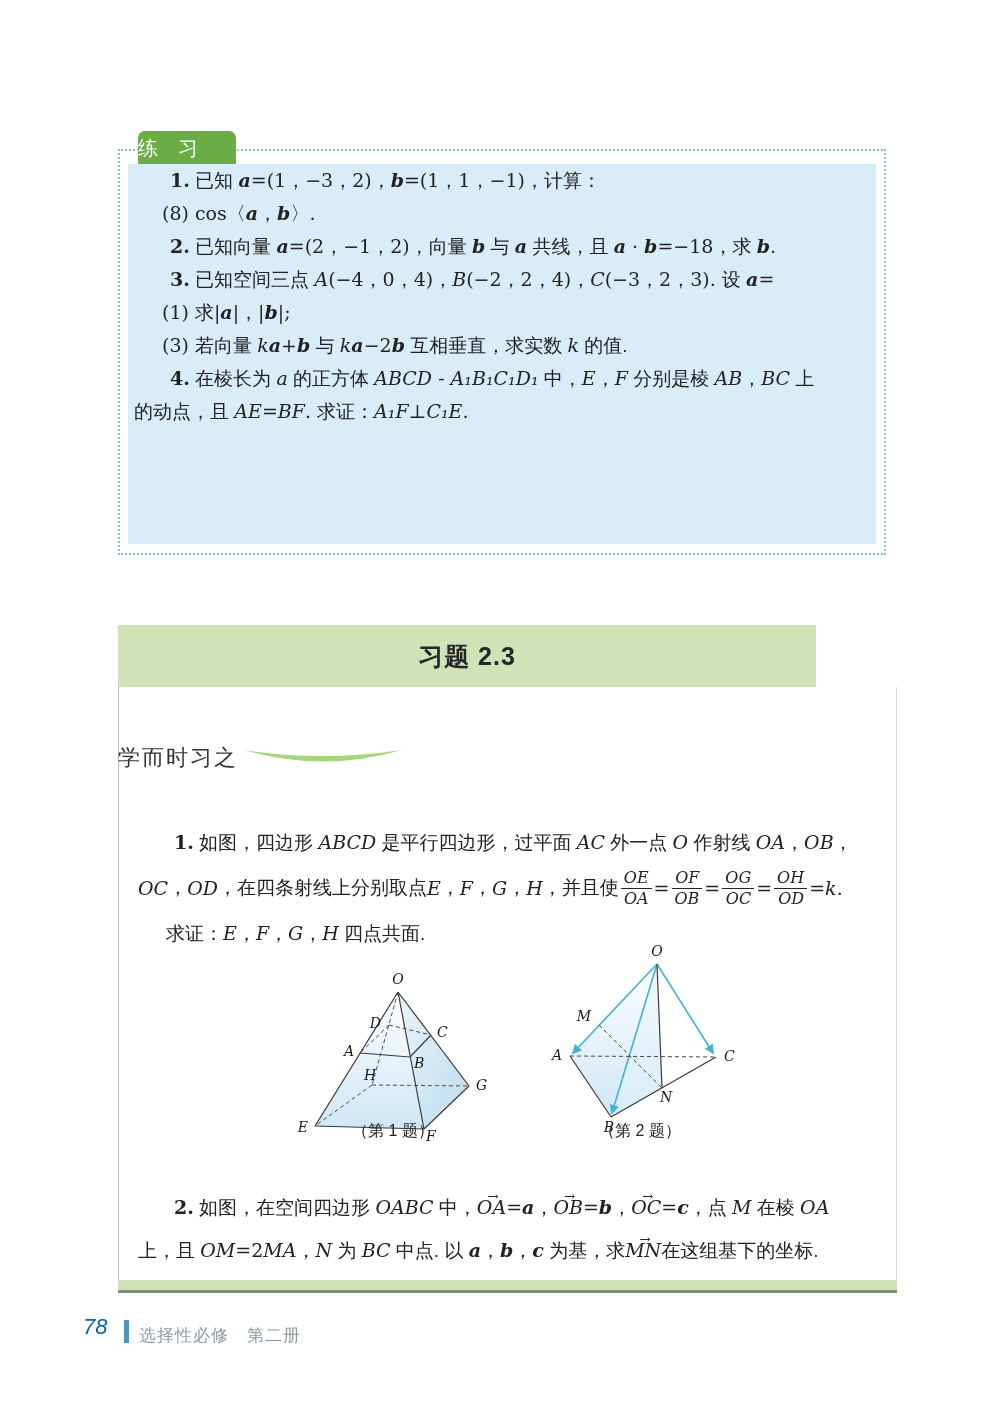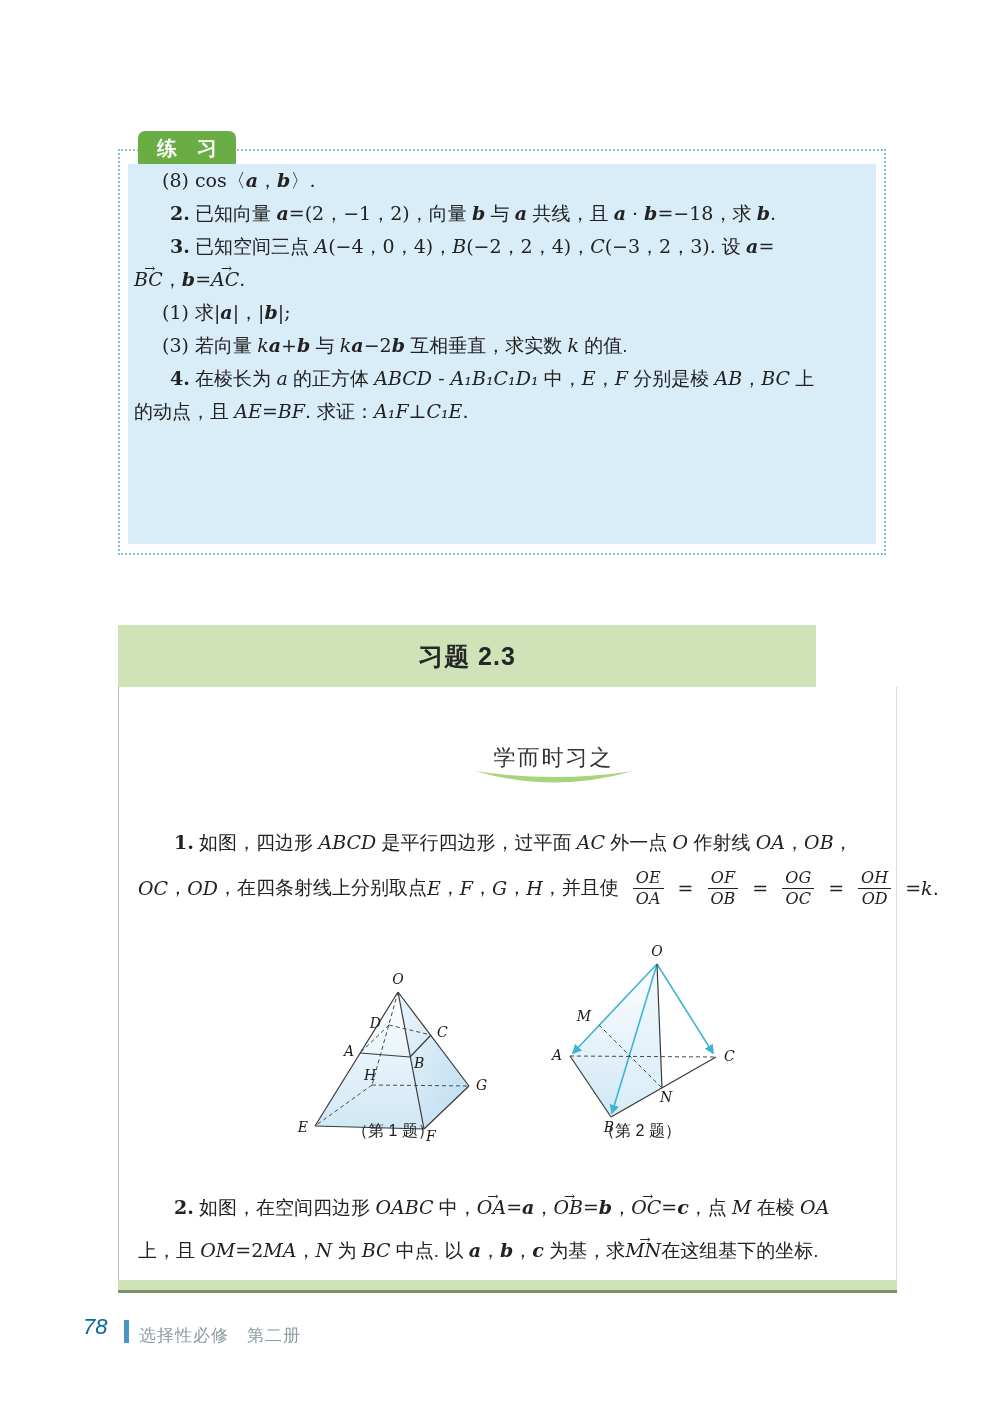--- a/index.html
+++ b/index.html
@@ -11,45 +11,45 @@
   
   .line{white-space:nowrap;}
   .seg-cjk{font-family:"Liberation Sans","DejaVu Sans",sans-serif;}
   .seg-boldnum{font-family:"DejaVu Serif",serif;font-weight:bold;}
   .seg-mit{font-family:"DejaVu Serif",serif;font-style:italic;}
   .seg-mbf{font-family:"DejaVu Serif",serif;font-style:italic;font-weight:bold;}
   .seg-mrm{font-family:"DejaVu Serif",serif;}
   .seg-vec{font-family:"DejaVu Serif",serif;font-style:italic;position:relative;display:inline-block;}
   .seg-vec::after{content:"\2192";position:absolute;left:55%;transform:translateX(-50%);
     top:-0.78em;font-size:0.70em;font-style:normal;color:#222;}
-  .frac{display:inline-flex;flex-direction:column;align-items:center;vertical-align:middle;
-    font-family:"DejaVu Serif",serif;font-style:italic;font-size:16px;line-height:1.25;margin:0 14px;}
+  .frac{display:inline-flex;flex-direction:column;align-items:flex-end;vertical-align:middle;
+    font-family:"DejaVu Serif",serif;font-style:italic;font-size:16px;line-height:1.25;margin:0 2px;}
   .frac .num{border-bottom:1px solid #222;padding:0 3px;}
   .frac .den{padding:0 3px;}
 
   
   .practice-box{position:absolute;left:118px;top:149px;width:764px;height:402px;
     border:2px dotted #85c0e2;}
   .practice-tab{position:absolute;left:18px;top:-20px;width:98px;height:35px;
     background:#6aad45;border-radius:7px;border-bottom:3px solid #55953a;
-    color:#fff;font-size:20px;font-weight:bold;display:flex;align-items:center;justify-content:center;}
+    color:#fff;font-size:20px;font-weight:normal;display:flex;align-items:center;justify-content:flex-start;}
   .practice-fill{position:absolute;left:8px;right:8px;top:13px;bottom:9px;background:#d9edf8;}
   .practice-text{position:absolute;left:14px;right:10px;top:13px;font-size:19px;line-height:32px;}
   .ind-para{padding-left:36px;}
   .ind-item{padding-left:28px;}
   .ind-cont{padding-left:0;}
 
   
   .ex-header{position:absolute;left:118px;top:625px;width:698px;height:62px;background:#cfe2b8;
     display:flex;align-items:center;justify-content:center;}
   .ex-title{font-size:25px;font-weight:bold;color:#262626;letter-spacing:1px;}
   .ex-line-left{position:absolute;left:118px;top:687px;width:1px;height:593px;background:#b9b9b9;}
   .ex-line-right{position:absolute;left:896px;top:687px;width:1px;height:593px;background:#dadada;}
   .subheader{position:absolute;left:118px;top:743px;width:871px;display:flex;
-    flex-direction:column;align-items:center;}
+    flex-direction:row;align-items:center;}
   .sub-label{font-size:22px;color:#333;letter-spacing:2px;z-index:1;}
   .swoosh-wrap{margin-top:-5px;line-height:0;}
 
   .prob{position:absolute;left:118px;width:779px;padding:0 20px;box-sizing:border-box;font-size:19px;}
   #prob1{top:826px;}
   #prob2{top:1186px;}
   #prob1 .l{line-height:32px;}
   #prob2 .l{line-height:42px;}
   .frac-line{height:58px;display:flex;align-items:center;white-space:nowrap;line-height:normal !important;}
 
@@ -71,24 +71,24 @@
 </style>
 </head>
 <body>
 
 <div class="practice-box">
   <div class="practice-tab">
     <span>练　习</span>
   </div>
   <div class="practice-fill"></div>
   <div class="practice-text">
+    <div class="line ind-para"><span class="seg-boldnum">1.</span><span class="seg-cjk"> 已知 </span><span class="seg-mbf">a</span><span class="seg-mrm">=(1，−3，2)，</span><span class="seg-mbf">b</span><span class="seg-mrm">=(1，1，−1)，</span><span class="seg-cjk">计算：</span></div>
     <div class="line ind-item"><span class="seg-mrm">(8) cos〈</span><span class="seg-mbf">a</span><span class="seg-mrm">，</span><span class="seg-mbf">b</span><span class="seg-mrm">〉.</span></div>
     <div class="line ind-para"><span class="seg-boldnum">2.</span><span class="seg-cjk"> 已知向量 </span><span class="seg-mbf">a</span><span class="seg-mrm">=(2，−1，2)，</span><span class="seg-cjk">向量 </span><span class="seg-mbf">b</span><span class="seg-cjk"> 与 </span><span class="seg-mbf">a</span><span class="seg-cjk"> 共线，且 </span><span class="seg-mbf">a</span><span class="seg-mrm"> · </span><span class="seg-mbf">b</span><span class="seg-mrm">=−18，</span><span class="seg-cjk">求 </span><span class="seg-mbf">b</span><span class="seg-mrm">.</span></div>
     <div class="line ind-para"><span class="seg-boldnum">3.</span><span class="seg-cjk"> 已知空间三点 </span><span class="seg-mit">A</span><span class="seg-mrm">(−4，0，4)，</span><span class="seg-mit">B</span><span class="seg-mrm">(−2，2，4)，</span><span class="seg-mit">C</span><span class="seg-mrm">(−3，2，3). </span><span class="seg-cjk">设 </span><span class="seg-mbf">a</span><span class="seg-mrm">=</span></div>
-    <div class="line ind-cont"><span class="seg-vec">BC</span><span class="seg-mrm">，</span><span class="seg-mbf">b</span><span class="seg-mrm">=</span><span class="seg-vec">AC</span><span class="seg-mrm">.</span></div>
     <div class="line ind-item"><span class="seg-mrm">(1) </span><span class="seg-cjk">求</span><span class="seg-mrm">|</span><span class="seg-mbf">a</span><span class="seg-mrm">|，|</span><span class="seg-mbf">b</span><span class="seg-mrm">|;</span></div>
     <div class="line ind-item"><span class="seg-mrm">(3) </span><span class="seg-cjk">若向量 </span><span class="seg-mit">k</span><span class="seg-mbf">a</span><span class="seg-mrm">+</span><span class="seg-mbf">b</span><span class="seg-cjk"> 与 </span><span class="seg-mit">k</span><span class="seg-mbf">a</span><span class="seg-mrm">−2</span><span class="seg-mbf">b</span><span class="seg-cjk"> 互相垂直，求实数 </span><span class="seg-mit">k</span><span class="seg-cjk"> 的值.</span></div>
     <div class="line ind-para"><span class="seg-boldnum">4.</span><span class="seg-cjk"> 在棱长为 </span><span class="seg-mit">a</span><span class="seg-cjk"> 的正方体 </span><span class="seg-mit">ABCD</span><span class="seg-mrm"> - </span><span class="seg-mit">A₁B₁C₁D₁</span><span class="seg-cjk"> 中，</span><span class="seg-mit">E</span><span class="seg-cjk">，</span><span class="seg-mit">F</span><span class="seg-cjk"> 分别是棱 </span><span class="seg-mit">AB</span><span class="seg-cjk">，</span><span class="seg-mit">BC</span><span class="seg-cjk"> 上</span></div>
     <div class="line ind-cont"><span class="seg-cjk">的动点，且 </span><span class="seg-mit">AE</span><span class="seg-mrm">=</span><span class="seg-mit">BF</span><span class="seg-mrm">. </span><span class="seg-cjk">求证：</span><span class="seg-mit">A₁F</span><span class="seg-mrm">⊥</span><span class="seg-mit">C₁E</span><span class="seg-mrm">.</span></div>
   </div>
 </div>
 
 <div class="ex-header">
   <div class="ex-title">习题 2.3</div>
 </div>
@@ -135,20 +135,21 @@
       </span>
       <span class="seg-mrm">=</span>
       <span class="frac">
         <span class="num">OH</span>
         <span class="den">OD</span>
       </span>
       <span class="seg-mrm">=</span>
       <span class="seg-mit">k</span>
       <span class="seg-mrm">.</span>
     </div>
+  <div class="l line ind-item"><span class="seg-cjk">求证：</span><span class="seg-mit">E</span><span class="seg-cjk">，</span><span class="seg-mit">F</span><span class="seg-cjk">，</span><span class="seg-mit">G</span><span class="seg-cjk">，</span><span class="seg-mit">H</span><span class="seg-cjk"> 四点共面.</span></div>
 </div>
 
 <div class="fig" id="fig1">
   <svg width="250" height="220" viewBox="0 0 250 220">
     <defs>
       <linearGradient id="g1" x1="0" y1="0" x2="0" y2="1">
         <stop offset="0" stop-color="#ffffff"></stop>
           <stop offset="1" stop-color="#cfe7f6"></stop>
       </linearGradient>
       <linearGradient id="g2" x1="0" y1="0" x2="1" y2="1">

